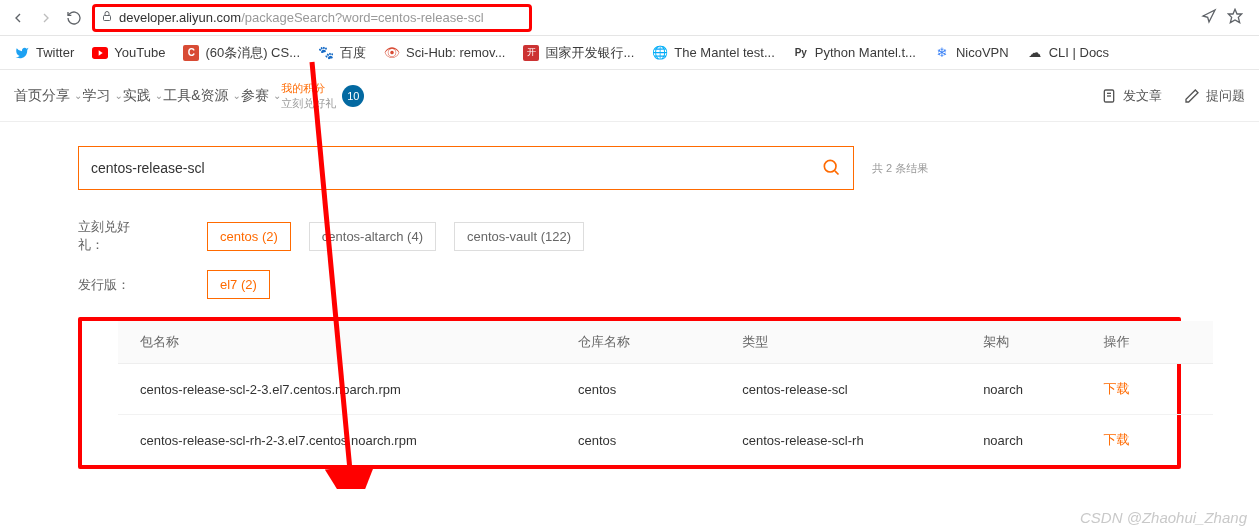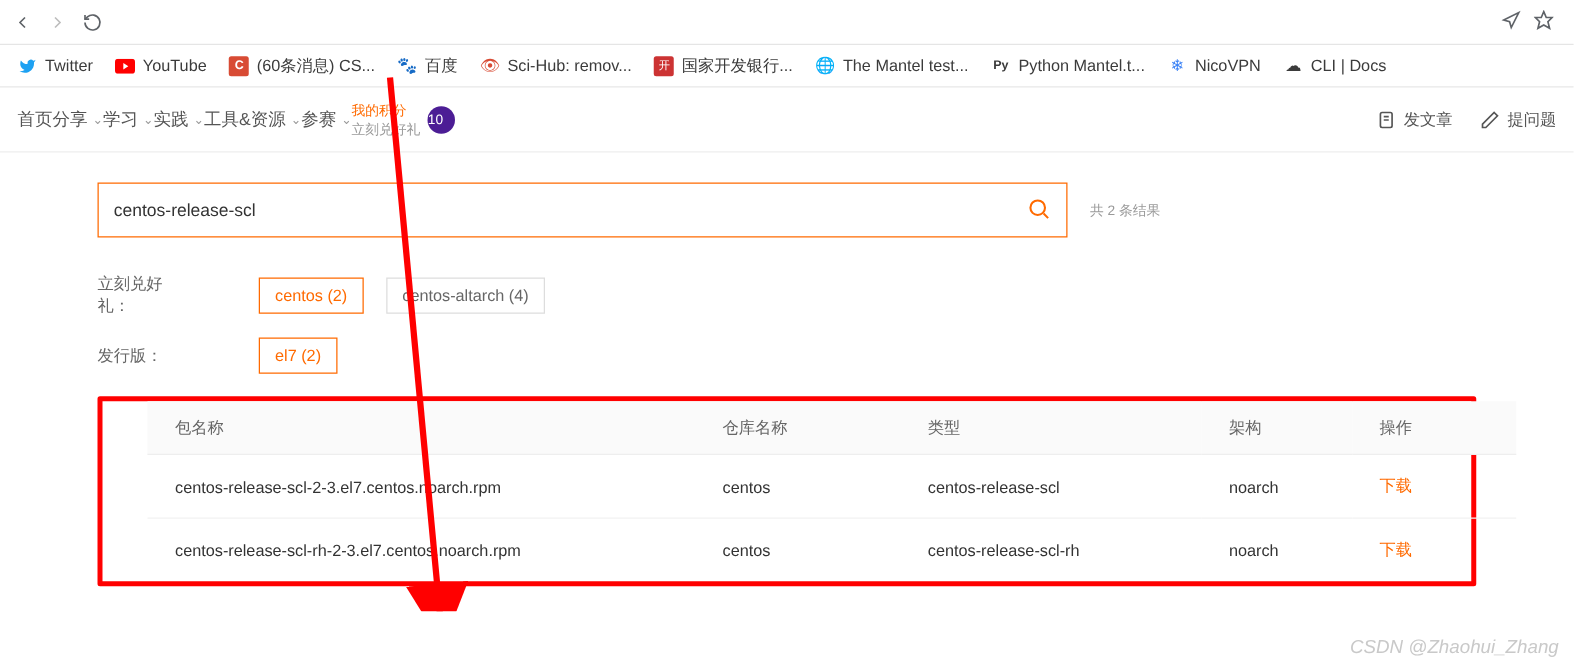--- a/index.html
+++ b/index.html
@@ -21,21 +21,21 @@
     .bm { display: flex; align-items: center; gap: 6px; white-space: nowrap; }
     .bm .ico { width: 16px; height: 16px; display:flex; align-items:center; justify-content:center; }
 
     
     .site-nav { display: flex; align-items: center; height: 52px; padding: 0 14px; color: #555; border-bottom: 1px solid #eee; }
     .site-nav .nav-link { display: flex; align-items: center; gap: 4px; font-size: 14px; }
     .caret { font-size: 10px; color: #999; }
     .points { display: flex; align-items: center; gap: 6px; font-size: 11px; }
     .points .t1 { color: #ff6a00; font-weight: 500; }
     .points .t2 { color: #999; }
-    .points-badge { width: 22px; height: 22px; background: #4c1d95; border-radius: 50%; color: #fff; display:flex; align-items:center; justify-content:flex-start; font-size:11px; }
+    .points-badge { width: 22px; height: 22px; background: #0369a1; border-radius: 50%; color: #fff; display:flex; align-items:center; justify-content:center; font-size:11px; }
     .nav-right { margin-left: auto; display: flex; gap: 22px; align-items: center; }
     .nav-right .act { display:flex; align-items:center; gap:6px; }
 
     
     .content { padding: 24px 78px 20px; position: relative; }
     .search-row { display: flex; align-items: center; gap: 18px; margin-bottom: 28px; }
     .search-box { flex: 1; max-width: 776px; border: 1px solid #ff6a00; height: 44px; display: flex; align-items: center; padding: 0 12px; }
     .search-input { border: none; outline: none; flex: 1; font-size: 14px; color: #333; background: transparent; }
     .search-btn { color: #ff6a00; }
     .result-count { color: #999; font-size: 11px; }
@@ -70,20 +70,33 @@
   <div class="chrome-btn disabled">
     <svg width="16" height="16" viewBox="0 0 24 24" fill="none" stroke="currentColor" stroke-width="2">
         <polyline points="9 18 15 12 9 6"></polyline>
       </svg>
   </div>
   <div class="chrome-btn">
     <svg width="16" height="16" viewBox="0 0 24 24" fill="none" stroke="currentColor" stroke-width="2">
         <path d="M3 12a9 9 0 1 0 3-6.7L3 8"></path>
         <polyline points="3 3 3 8 8 8"></polyline>
       </svg>
+  </div>
+  <div class="addr-wrap">
+    <div class="addr-box">
+      <span class="lock">
+        <svg width="12" height="12" viewBox="0 0 24 24" fill="none" stroke="currentColor" stroke-width="2">
+            <rect x="5" y="11" width="14" height="10" rx="2"></rect>
+            <path d="M8 11V7a4 4 0 0 1 8 0v4"></path>
+          </svg>
+      </span>
+      <span class="addr-text">
+        <span>developer.aliyun.com</span><span class="grey">/packageSearch?word=centos-release-scl</span>
+      </span>
+    </div>
   </div>
   <div class="chrome-right">
     <span>
       <svg width="16" height="16" viewBox="0 0 24 24" fill="none" stroke="#5f6368" stroke-width="2">
           <path d="M3 12l18-9-9 18-2-7-7-2z"></path>
         </svg>
     </span>
     <span>
       <svg width="16" height="16" viewBox="0 0 24 24" fill="none" stroke="#5f6368" stroke-width="2">
           <polygon points="12 2 15 9 22 9 17 14 19 22 12 18 5 22 7 14 2 9 9 9"></polygon>
@@ -216,20 +229,21 @@
           </svg>
       </span>
     </div>
     <span class="result-count">共 2 条结果</span>
   </div>
 
   <div class="filter-row">
     <span class="filter-label">立刻兑好礼：</span>
     <span class="chip active">centos (2)</span>
     <span class="chip">centos-altarch (4)</span>
+    <span class="chip">centos-vault (122)</span>
   </div>
 
   <div class="filter-row">
     <span class="filter-label">发行版：</span>
     <span class="chip active">el7 (2)</span>
   </div>
 
 
   <div class="table-wrap">
     <table>

